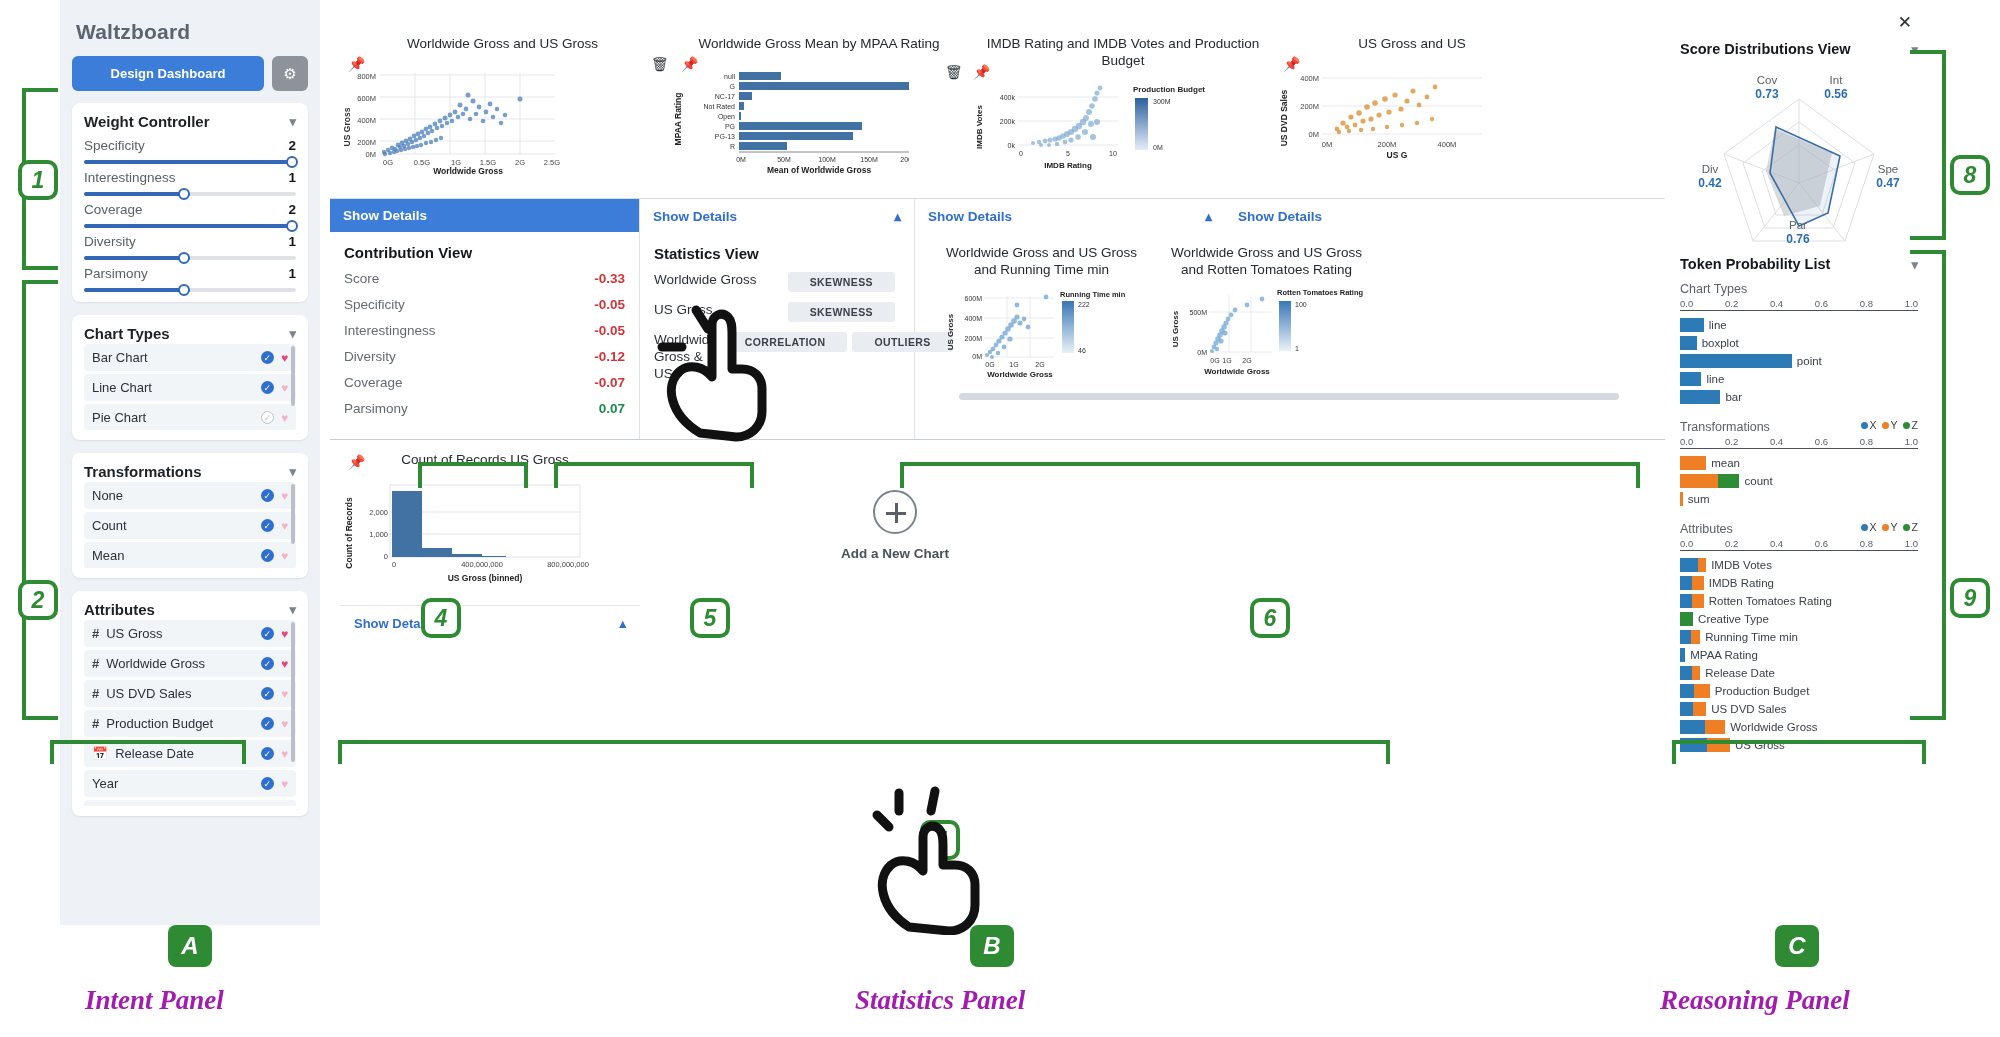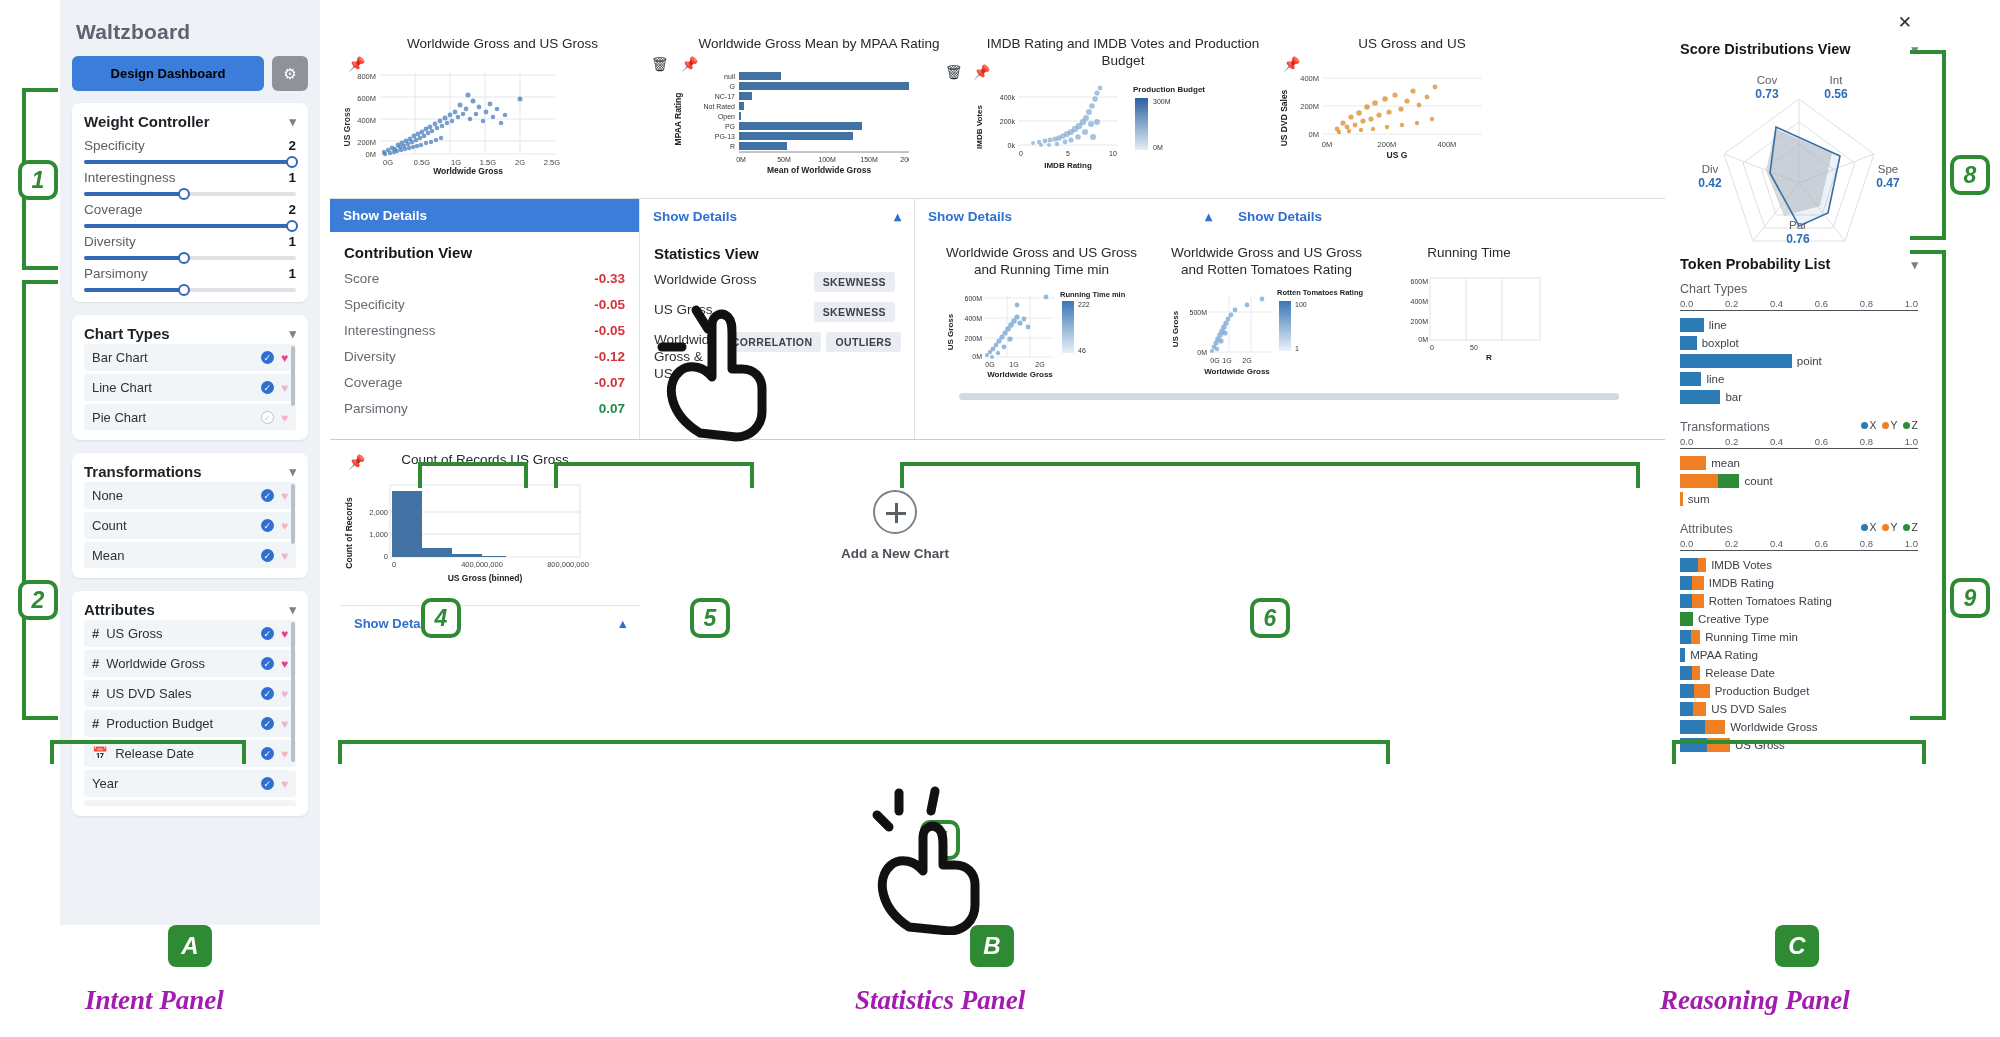--- a/index.html
+++ b/index.html
@@ -5,21 +5,21 @@
   * { box-sizing: border-box; margin:0; padding:0; }
   body {
     width:2000px; height:1037px;
     font-family:"Liberation Sans", sans-serif;
     background:#ffffff; position:relative; overflow:hidden;
   }
   
   .intent { position:absolute; left:60px; top:0; width:260px; height:925px; background:#eef1f5; padding:10px 12px; }
   .brand { font-size:21px; font-weight:bold; color:#5b6470; padding:10px 4px 12px 4px; letter-spacing:.2px;}
   .btnrow { display:flex; gap:8px; margin-bottom:12px; }
-  .design-btn { flex:1; background:#3b7dd8; color:#000000; border:none; border-radius:6px;
+  .design-btn { flex:1; background:#3b7dd8; color:#ffffff; border:none; border-radius:6px;
      font-size:13px; font-weight:bold; padding:10px 0; font-family:inherit; cursor:pointer;}
   .gear-btn { width:36px; background:#8d9399; border:none; border-radius:6px; color:#fff; font-size:15px; cursor:pointer;}
   .card { background:#fff; border-radius:8px; padding:10px 12px; margin-bottom:13px; box-shadow:0 1px 2px rgba(0,0,0,.08); }
   .card-head { display:flex; justify-content:space-between; align-items:center; font-size:15px; font-weight:bold; color:#1c2126; padding-bottom:2px;}
   .chev { color:#7a838c; font-size:13px; }
   .slider-row { padding-top:6px; }
   .slider-lab { display:flex; justify-content:space-between; font-size:13.5px; color:#5a6068; }
   .slider-lab b { color:#14181c; font-size:13.5px; }
   .track { position:relative; height:4px; background:#dfe3e8; border-radius:3px; margin-top:7px; }
   .fill { position:absolute; left:0; top:0; height:4px; background:#3268b5; border-radius:3px; }
@@ -45,21 +45,21 @@
   .dcol { border-right:1px solid #dde2e7; }
   .dhead { background:#3b7dd8; color:#fff; font-size:13.5px; font-weight:bold; padding:9px 13px;}
   .dhead2 { background:#fff; color:#2f6fd0; font-size:13.5px; font-weight:bold; padding:9px 13px; display:flex; justify-content:space-between; align-items:center;}
   .dbody { padding:12px 14px; }
   .sect-title { font-size:15px; font-weight:bold; color:#14181c; margin-bottom:10px;}
   .kv { display:flex; justify-content:space-between; font-size:13.5px; margin-bottom:11px; color:#636a72;}
   .kv .neg { color:#d1343b; font-weight:bold;}
   .kv .pos { color:#1c8c4a; font-weight:bold;}
   .stat-line { font-size:13.5px; color:#2b3138; margin-bottom:13px; line-height:1.25;}
   .badge { display:inline-block; background:#e9edf2; color:#3b4149; font-size:10.5px; font-weight:bold;
-      letter-spacing:.4px; padding:4px 9px; border-radius:3px; margin-right:5px;}
+      letter-spacing:.4px; padding:4px 22px; border-radius:3px; margin-right:5px;}
   .alt-row { display:flex; gap:0; }
   .altbox { text-align:center;}
   .hbar { height:7px; background:#d4d9df; border-radius:4px; margin:10px 30px 0 30px;}
   .bottom { display:flex; padding:12px 10px;}
   .addchart { width:190px; text-align:center; padding-top:38px; color:#4a5159;}
   .plus { width:44px; height:44px; border-radius:50%; border:2px solid #7a838c; margin:0 auto 12px auto; position:relative;}
   .plus:before,.plus:after{content:"";position:absolute;background:#5a6068;}
   .plus:before{left:11px;top:20px;width:20px;height:2.5px;}
   .plus:after{top:11px;left:20px;height:20px;width:2.5px;}
   .addlab{font-size:13.5px; font-weight:bold;}
@@ -727,41 +727,20 @@
                   <linearGradient id="g3" x1="0" y1="0" x2="0" y2="1">
                     <stop offset="0" stop-color="#3a77b5"></stop>
                     <stop offset="1" stop-color="#eaf2f9"></stop>
                   </linearGradient>
                 </defs>
               <rect x="112" y="22" width="12" height="50" fill="url(#g3)"></rect>
               <text x="128" y="28" font-size="7" fill="#333">100</text>
                 <text x="128" y="72" font-size="7" fill="#333">1</text>
             </svg>
           </div>
-          <div class="altbox" style="width:180px; overflow:hidden">
-            <div class="chart-title">Running Time</div>
-            <svg width="170" height="100">
-              <g font-size="7" fill="#333" text-anchor="end">
-                  <text x="44" y="22">600M</text>
-                  <text x="44" y="42">400M</text>
-                  <text x="44" y="62">200M</text>
-                  <text x="44" y="80">0M</text>
-                </g>
-              <g stroke="#dfe4e9" fill="none">
-                  <rect x="46" y="16" width="110" height="62"></rect>
-                  <line x1="82" y1="16" x2="82" y2="78"></line>
-                  <line x1="118" y1="16" x2="118" y2="78"></line>
-                </g>
-              <g font-size="7" fill="#333" text-anchor="middle">
-                  <text x="48" y="88">0</text>
-                  <text x="90" y="88">50</text>
-                </g>
-              <text x="105" y="98" font-size="8" text-anchor="middle" fill="#222" font-weight="bold">R</text>
-            </svg>
-          </div>
         </div>
         <div class="hbar"></div>
       </div>
     </div>
   </div>
 
   <div class="bottom">
     <div style="width:290px; position:relative;">
       <span class="pin" style="left:8px;top:2px">📌</span>
       <div class="chart-title">Count of Records US Gross</div>

